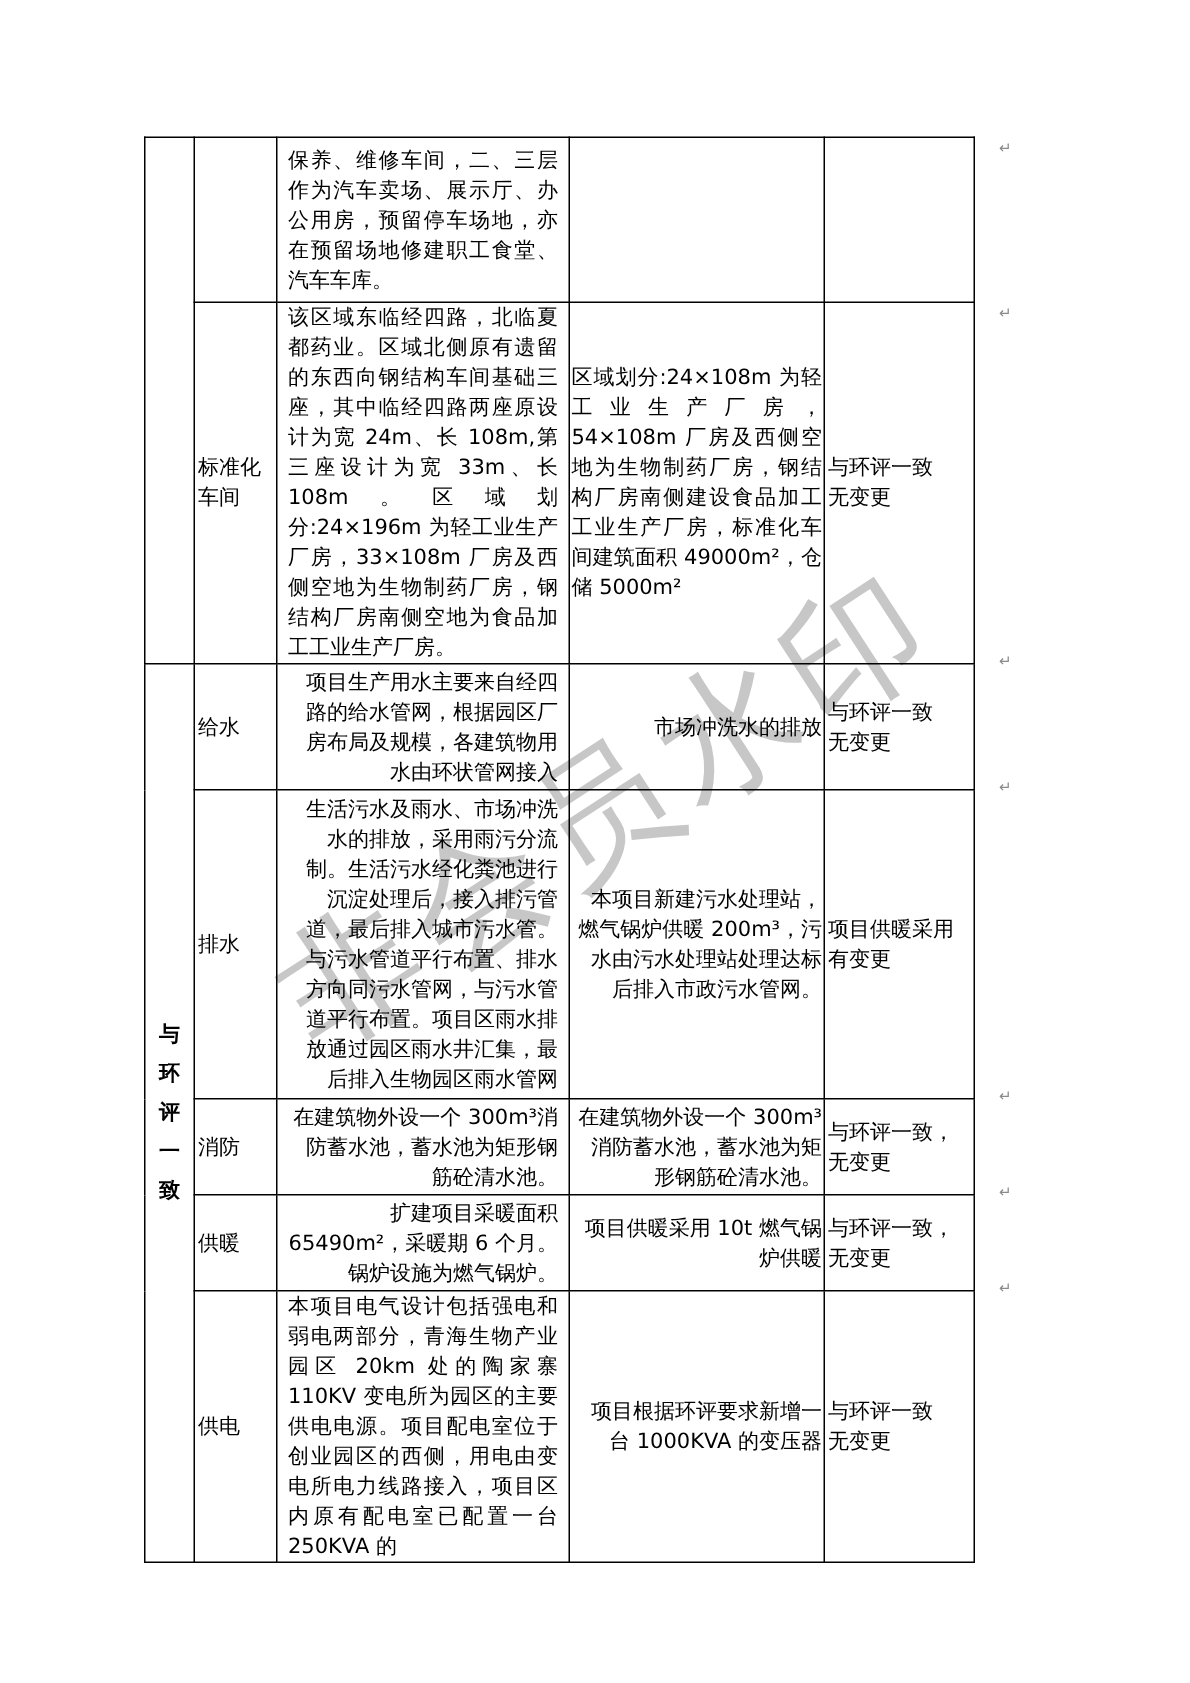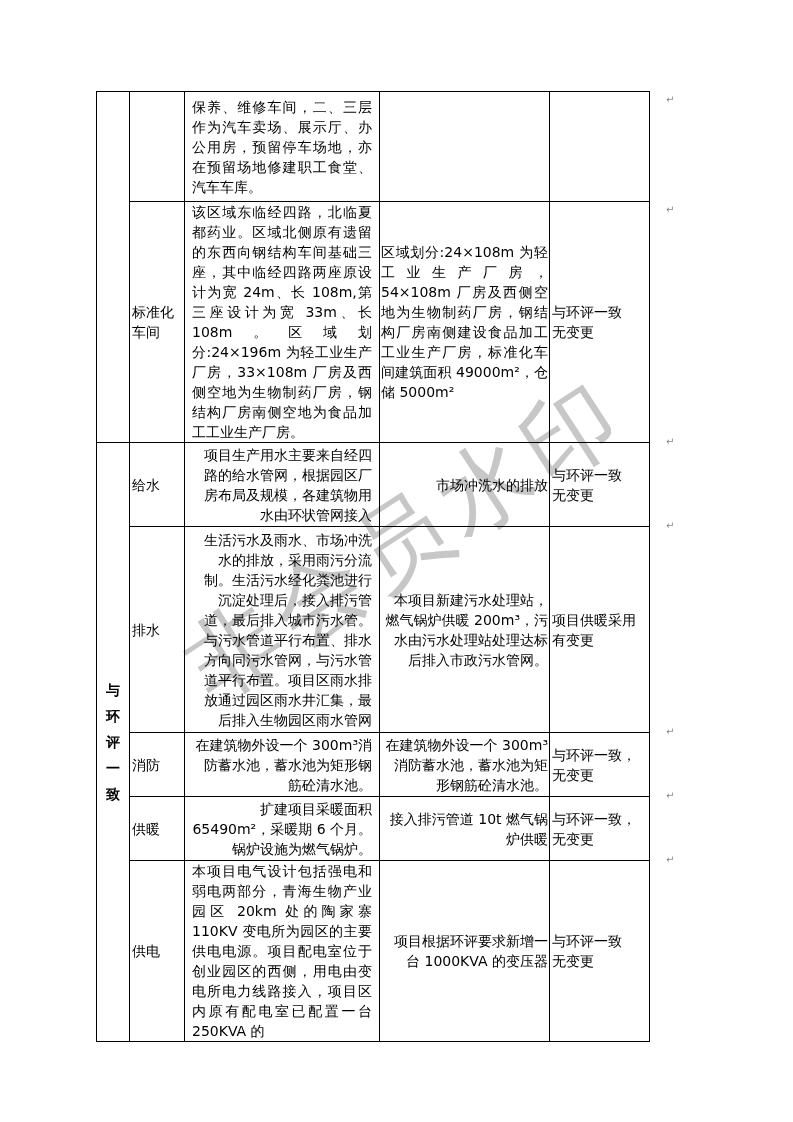--- a/index.html
+++ b/index.html
@@ -124,21 +124,21 @@
     <tr class="r5">
       <td class="item-cell">消防</td>
       <td class="desc-cell align-center">在建筑物外设一个 300m³消防蓄水池，蓄水池为矩形钢筋砼清水池。</td>
       <td class="actual-cell align-center">在建筑物外设一个 300m³消防蓄水池，蓄水池为矩形钢筋砼清水池。</td>
       <td class="result-cell">与环评一致，
 无变更</td>
     </tr>
     <tr class="r6">
       <td class="item-cell">供暖</td>
       <td class="desc-cell align-center">扩建项目采暖面积 65490m²，采暖期 6 个月。锅炉设施为燃气锅炉。</td>
-      <td class="actual-cell align-center">接入排污管道 10t 燃气锅炉供暖</td>
+      <td class="actual-cell align-center">项目供暖采用 10t 燃气锅炉供暖</td>
       <td class="result-cell">与环评一致，
 无变更</td>
     </tr>
     <tr class="r7">
       <td class="item-cell">供电</td>
       <td class="desc-cell align-justify">本项目电气设计包括强电和弱电两部分，青海生物产业园区 20km 处的陶家寨 110KV 变电所为园区的主要供电电源。项目配电室位于创业园区的西侧，用电由变电所电力线路接入，项目区内原有配电室已配置一台 250KVA 的</td>
       <td class="actual-cell align-center">项目根据环评要求新增一台 1000KVA 的变压器</td>
       <td class="result-cell">与环评一致
 无变更</td>
     </tr>

